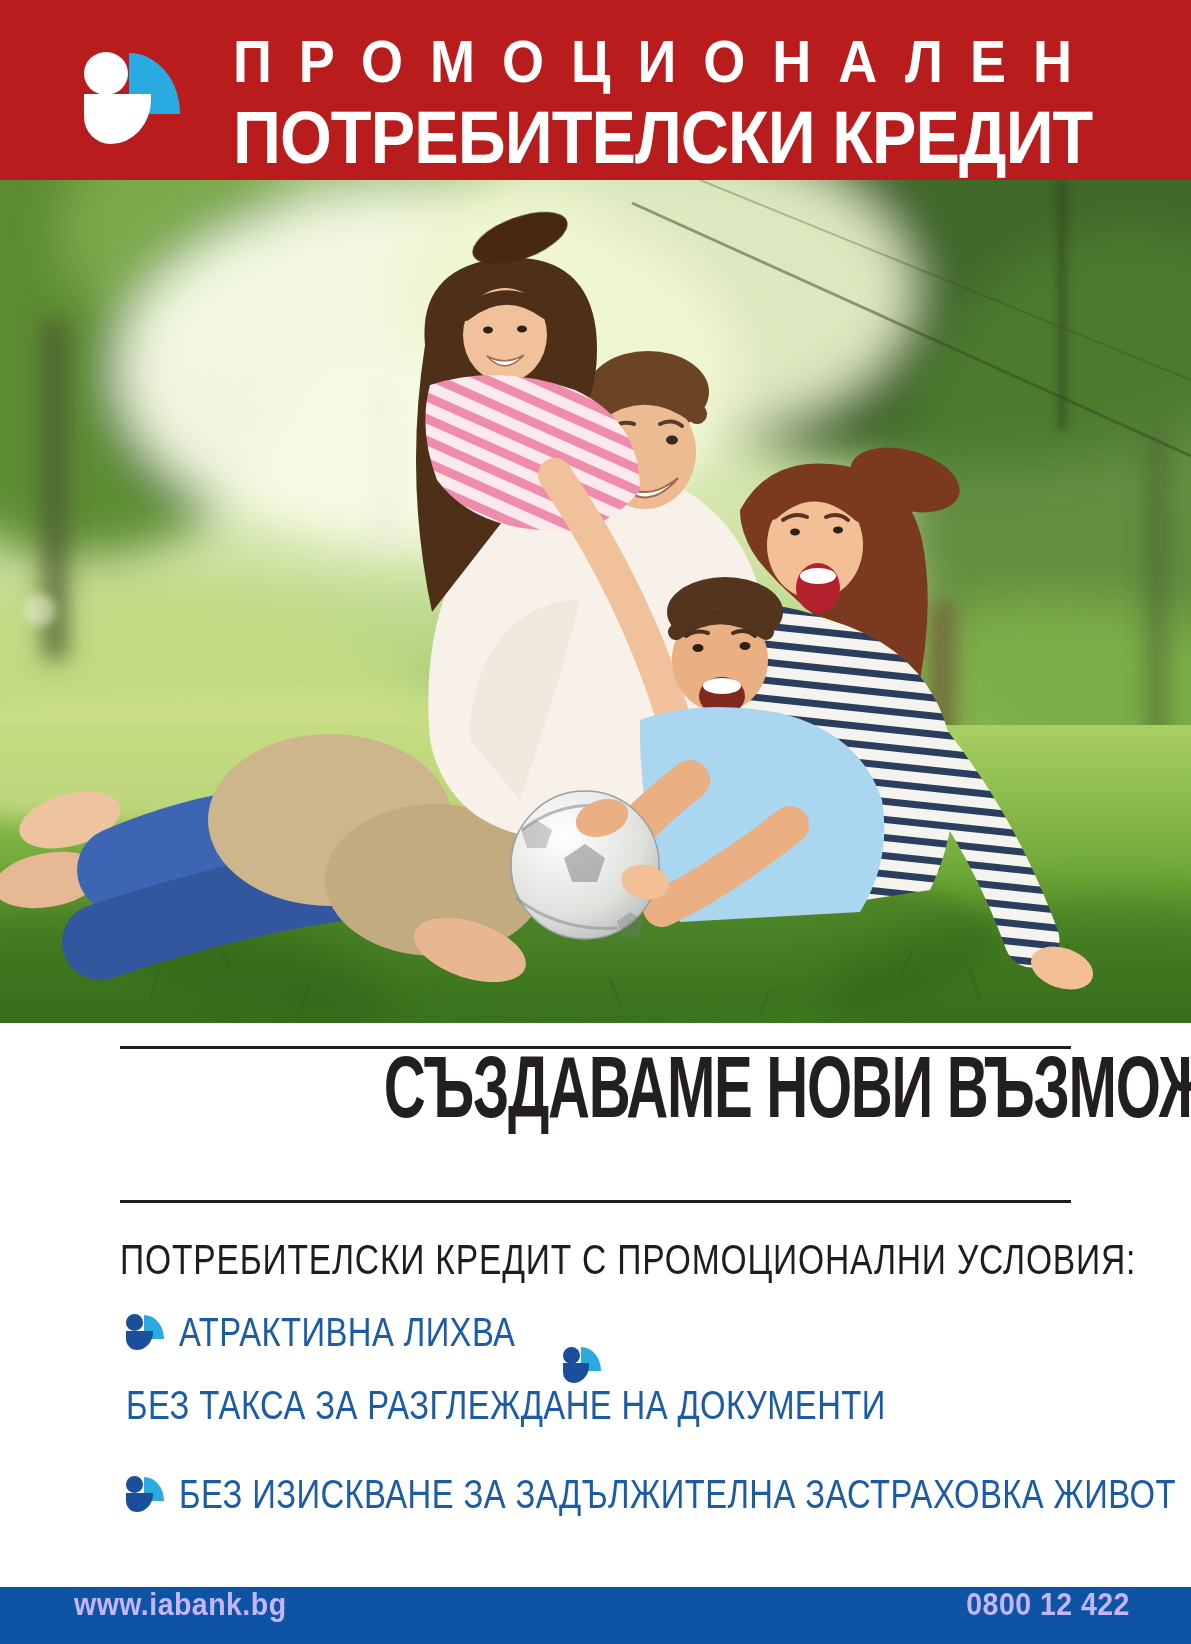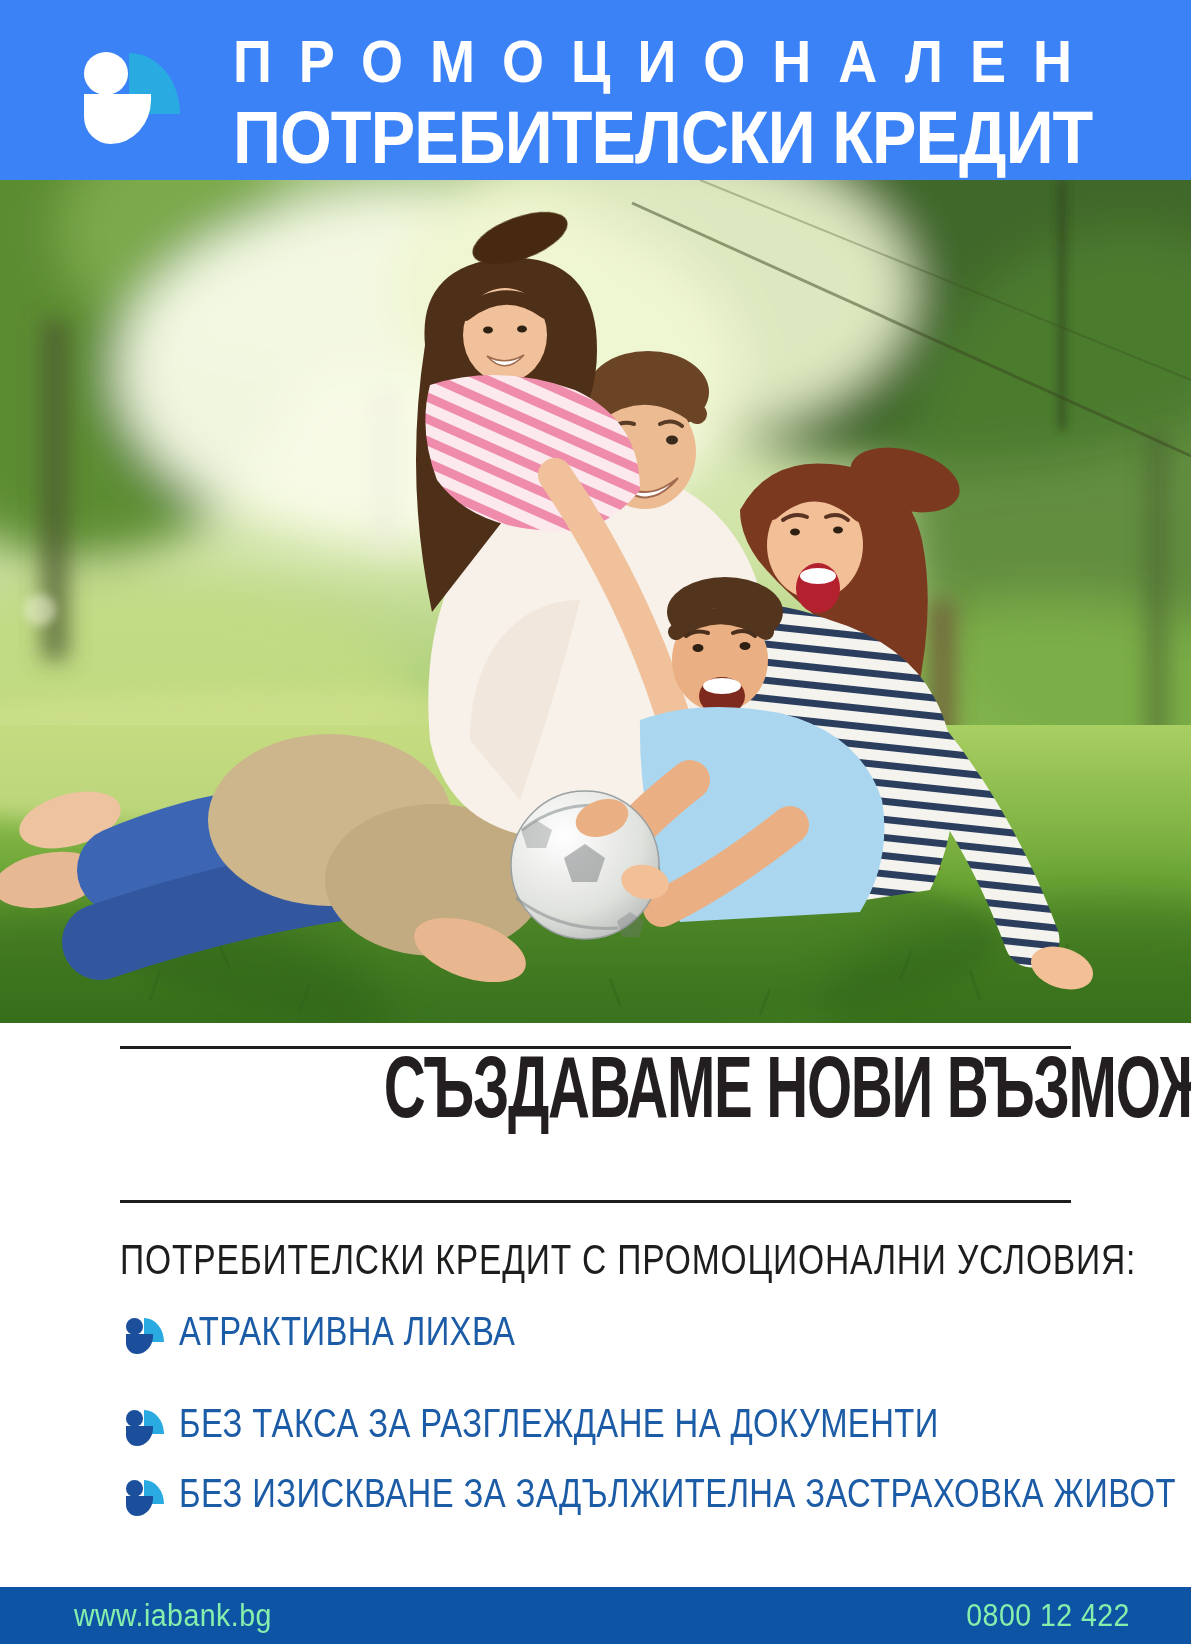--- a/index.html
+++ b/index.html
@@ -1,20 +1,20 @@
 <!DOCTYPE html>
 <html><head>
 <meta charset="utf-8">
 <style>
   html,body{margin:0;padding:0;background:#fff;}
   .page{position:relative;width:1191px;height:1644px;background:#ffffff;overflow:hidden;
         font-family:"Liberation Sans",sans-serif;}
 
   
-  .header{position:absolute;left:0;top:0;width:1191px;height:180px;background:#3b82f6;}
+  .header{position:absolute;left:0;top:0;width:1191px;height:180px;background:#b91c1c;}
   .logomark{position:absolute;}
   .logomark .lm-head{position:absolute;left:0;top:2%;width:46%;height:46%;border-radius:50%;z-index:1;}
   .logomark .lm-quarter{position:absolute;left:47%;top:3%;width:53%;height:65%;
         border-radius:0 100% 0 0;background:#29abe2;z-index:1;}
   .logomark .lm-body{position:absolute;left:0;top:47%;width:70%;height:53%;z-index:2;
         border-radius:0 0 68% 45% / 0 0 100% 62%;}
   .logo-header{left:84px;top:50px;width:96px;height:94px;}
   .logo-header .lm-head,.logo-header .lm-body{background:#ffffff;}
   .header-title{position:absolute;left:233px;top:32px;color:#ffffff;}
   .ht-line1{font-size:60px;font-weight:bold;letter-spacing:30px;white-space:nowrap;
@@ -34,33 +34,33 @@
   .hl-line{line-height:74px;}
   .hl-line span{display:inline-block;white-space:nowrap;font-weight:bold;font-size:88px;
         letter-spacing:-2px;transform:scaleX(.66);transform-origin:center;}
 
   
   .subheading{position:absolute;left:120px;top:1236px;color:#1d1d1b;}
   .subheading span{display:inline-block;white-space:nowrap;font-size:42px;font-weight:normal;
         letter-spacing:1px;transform:scaleX(.8);transform-origin:left top;}
 
   
-  .benefit{position:absolute;left:120px;height:44px;display:flex;align-items:flex-end;padding-left:6px;}
+  .benefit{position:absolute;left:120px;height:44px;display:flex;align-items:center;padding-left:6px;}
   .benefit-1{top:1310px;}
-  .benefit-2{top:1402px;}
+  .benefit-2{top:1346px;flex-direction:column;}
   .benefit-3{top:1472px;}
   .logo-bullet{position:relative;width:38px;height:37px;flex:0 0 auto;margin-right:15px;}
   .logo-bullet .lm-head,.logo-bullet .lm-body{background:#1b4f9c;}
   .benefit-label{color:#1c5ca6;}
   .benefit-label span{display:inline-block;white-space:nowrap;font-size:40px;letter-spacing:0.5px;
         transform:scaleX(.82);transform-origin:left center;}
 
   
   .footer{position:absolute;left:0;top:1587px;width:1191px;height:57px;background:#0d54a5;
-        display:flex;align-items:center;color:#86efac;font-weight:normal;}
+        display:flex;align-items:flex-start;color:#c4b5fd;font-weight:bold;}
   .footer .cell{flex:1;}
   .footer .cell-left{text-align:left;padding-left:74px;}
   .footer .cell-center{text-align:center;}
   .footer .cell-right{text-align:right;padding-right:61px;}
   .footer .cell span{display:inline-block;white-space:nowrap;font-size:31px;letter-spacing:0.5px;}
   .footer .cell-left span{transform:scaleX(.92);transform-origin:left center;}
   .footer .cell-center span{transform:scaleX(.92);transform-origin:center;}
   .footer .cell-right span{transform:scaleX(.92);transform-origin:right center;}
 </style>
 </head>

